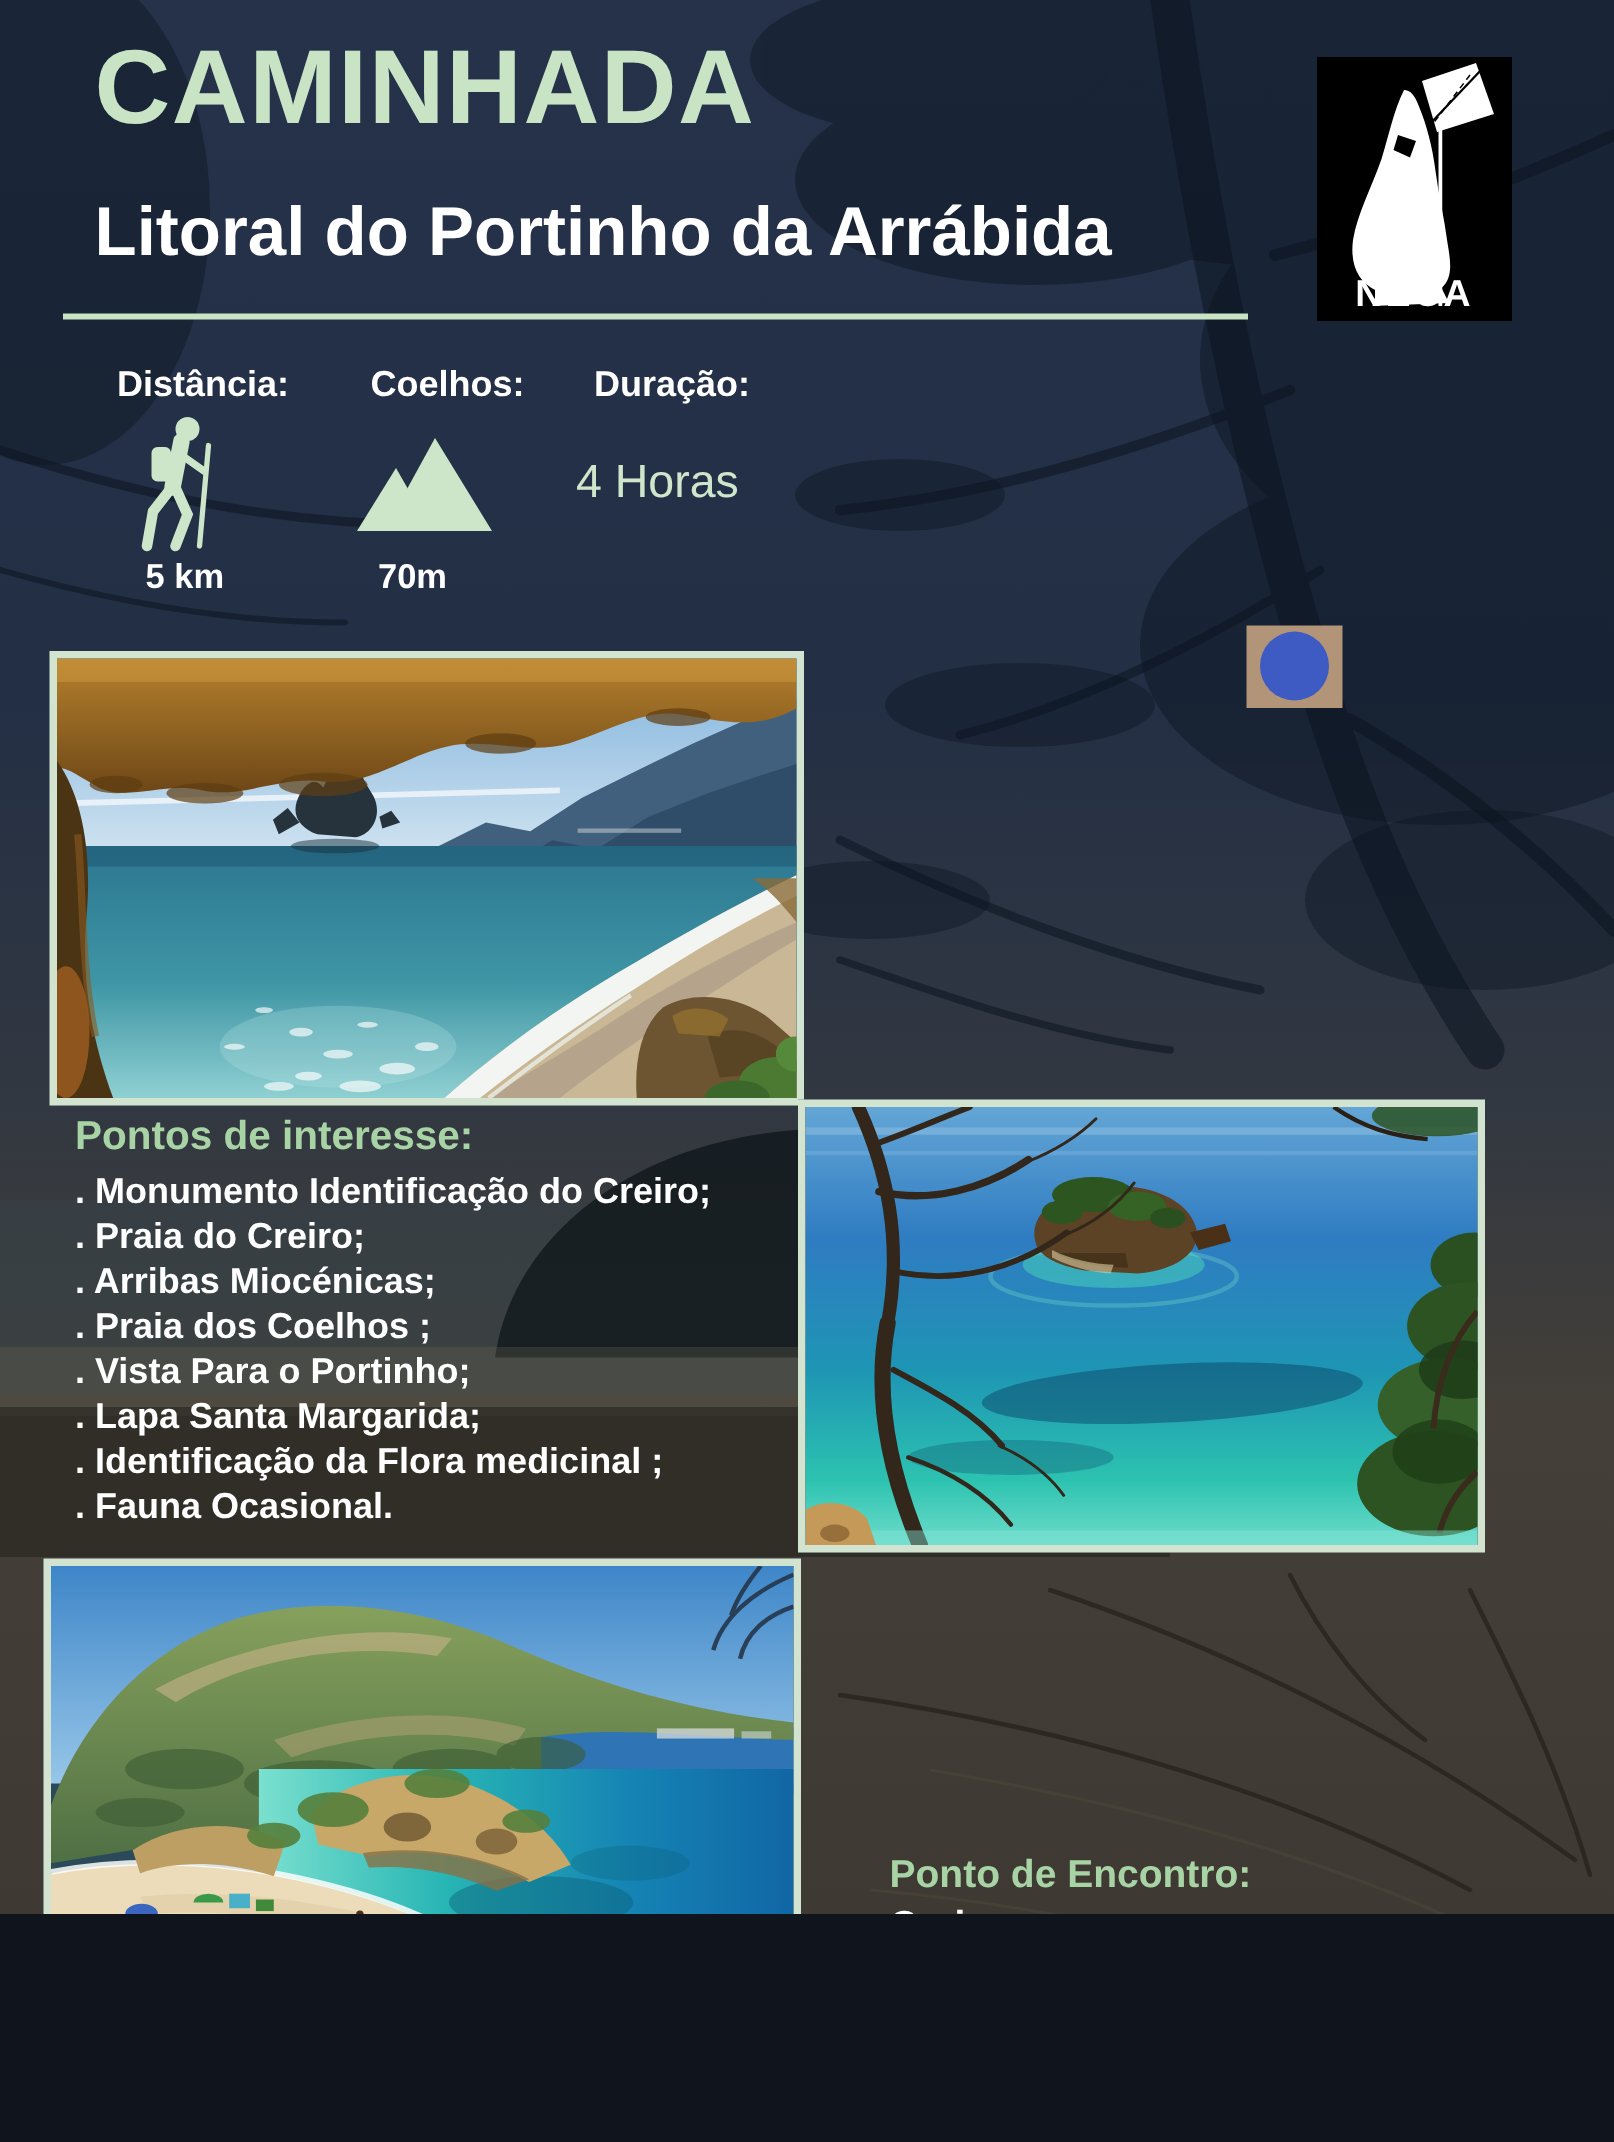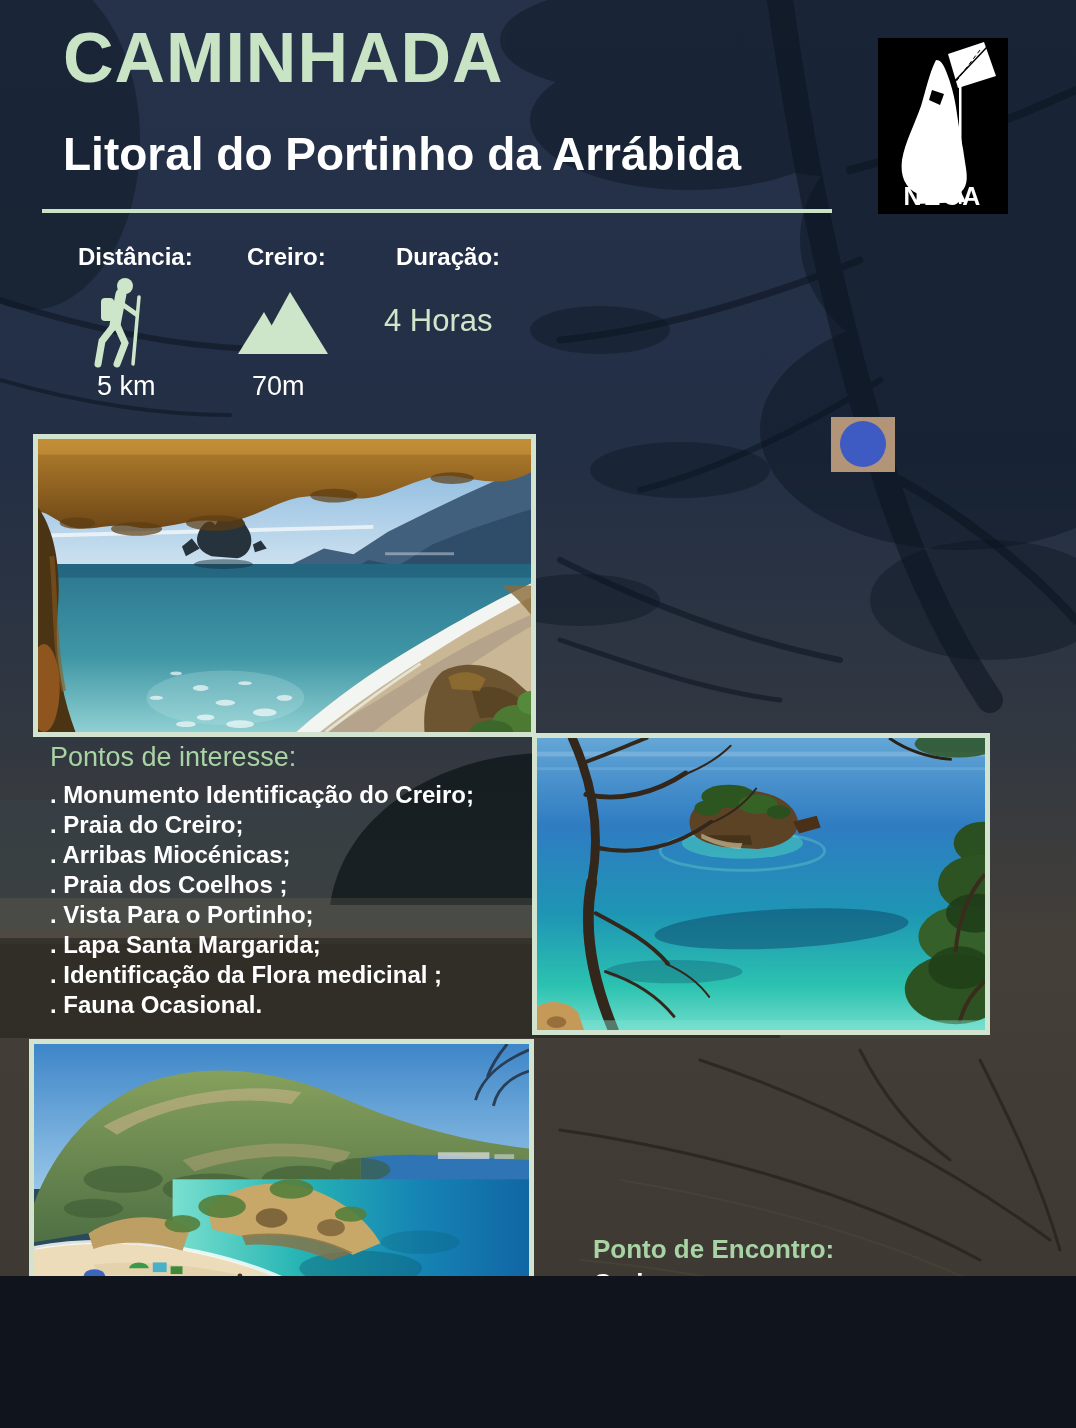--- a/index.html
+++ b/index.html
@@ -17,38 +17,38 @@
   .logo{position:absolute;left:878px;top:38px;width:130px;height:176px;background:#000000;}
   .logo svg{position:absolute;left:0;top:0;}
   .logo-text{position:absolute;left:0;right:0;bottom:3px;text-align:center;color:#ffffff;
              font-weight:bold;font-size:25px;letter-spacing:2px;}
   .stat-label{position:absolute;color:#ffffff;font-weight:bold;font-size:24px;}
   .stat-label.dist{left:78px;top:243px;}
   .stat-label.decl{left:247px;top:243px;}
   .stat-label.dur{left:396px;top:243px;}
   .hiker-icon{position:absolute;left:92px;top:276px;}
   .mountain-icon{position:absolute;left:238px;top:286px;}
-  .stat-value{position:absolute;color:#ffffff;font-weight:normal;font-size:27px;}
+  .stat-value{position:absolute;color:#ffffff;font-weight:bold;font-size:23px;}
   .stat-value.dist{left:97px;top:371px;}
   .stat-value.decl{left:252px;top:371px;}
   .duration-value{position:absolute;left:384px;top:303px;font-size:31px;color:#cfe6cb;}
   .photo{position:absolute;border:5px solid #d2e4d0;background:#2a4a5a;}
   .photo svg{display:block;width:100%;height:100%;}
   #photo1{left:33px;top:434px;width:493px;height:293px;}
   #photo2{left:532px;top:733px;width:448px;height:292px;}
   #photo3{left:29px;top:1039px;width:495px;height:290px;}
   .difficulty{position:absolute;left:594px;top:437px;font-size:27px;font-weight:600;white-space:nowrap;}
   .diff-label{color:#c6ded1;}
   .diff-colon{color:#2e9b82;padding:0 4px;}
   .diff-value{color:#f2d800;}
   .diff-note{position:absolute;left:594px;top:475px;color:#ffffff;font-size:26px;font-weight:600;}
   .badge{position:absolute;left:831px;top:417px;width:64px;height:55px;background:#b29478;}
   .badge-circle{position:absolute;left:9px;top:4px;width:46px;height:46px;border-radius:50%;background:#3e5ac3;}
   .points{position:absolute;left:50px;top:742px;width:500px;}
-  .points-heading{margin:0 0 7px 0;color:#a8d3a4;font-size:27px;font-weight:400;}
+  .points-heading{margin:0 0 7px 0;color:#a8d3a4;font-size:27px;font-weight:700;}
   .points ul{list-style:none;margin:0;padding:0;}
   .points li{color:#ffffff;font-size:24px;font-weight:600;line-height:30px;}
   .meeting-heading{position:absolute;left:593px;top:1234px;margin:0;color:#a8d3a4;font-size:26px;font-weight:600;}
   .meeting-location{position:absolute;left:593px;top:1268px;color:#ffffff;font-size:26px;font-weight:600;}
   .meeting-max{position:absolute;left:595px;top:1316px;color:#ffffff;font-size:27px;font-weight:bold;}
 </style>
 </head>
 <body>
 
 <div class="poster">
@@ -109,21 +109,21 @@
       <line x1="110" y1="8" x2="74" y2="46" stroke="#000000" stroke-width="1.5"></line>
       <line x1="102" y1="12" x2="64" y2="62" stroke="#000000" stroke-width="1" stroke-dasharray="4,3"></line>
       <path d="M58,22 C51,36 48,52 43,68 C36,88 27,104 24,122 C22,138 27,150 40,156 L37,166 L88,164 L83,154 C91,147 89,136 87,124 C85,108 81,92 79,76 C77,60 73,45 68,33 C65,25 62,22 58,22 Z" fill="#ffffff"></path>
       <polygon points="54,52 66,56 62,67 51,62" fill="#000000"></polygon>
       <rect x="81" y="48" width="2.5" height="118" fill="#ffffff"></rect>
     </svg>
     <div class="logo-text">NECA</div>
   </div>
 
   <div class="stat-label dist">Distância:</div>
-  <div class="stat-label decl">Creiro:</div>
+  <div class="stat-label decl">Coelhos:</div>
   <div class="stat-label dur">Duração:</div>
 
   <svg class="hiker-icon" width="58" height="96" viewBox="0 0 58 96" aria-hidden="true">
     <g fill="#cde6c9" stroke="#cde6c9" stroke-linecap="round">
       <circle cx="33" cy="10" r="8" stroke="none"></circle>
       <path d="M29,18 L23,49" stroke-width="11" fill="none"></path>
       <rect x="9" y="22" width="13" height="23" rx="4" stroke="none"></rect>
       <path d="M27,26 L44,38" stroke-width="5" fill="none"></path>
       <path d="M47,21 L41,88" stroke-width="3.5" fill="none"></path>
       <path d="M24,47 L10,65 L6,88" stroke-width="7" fill="none"></path>

